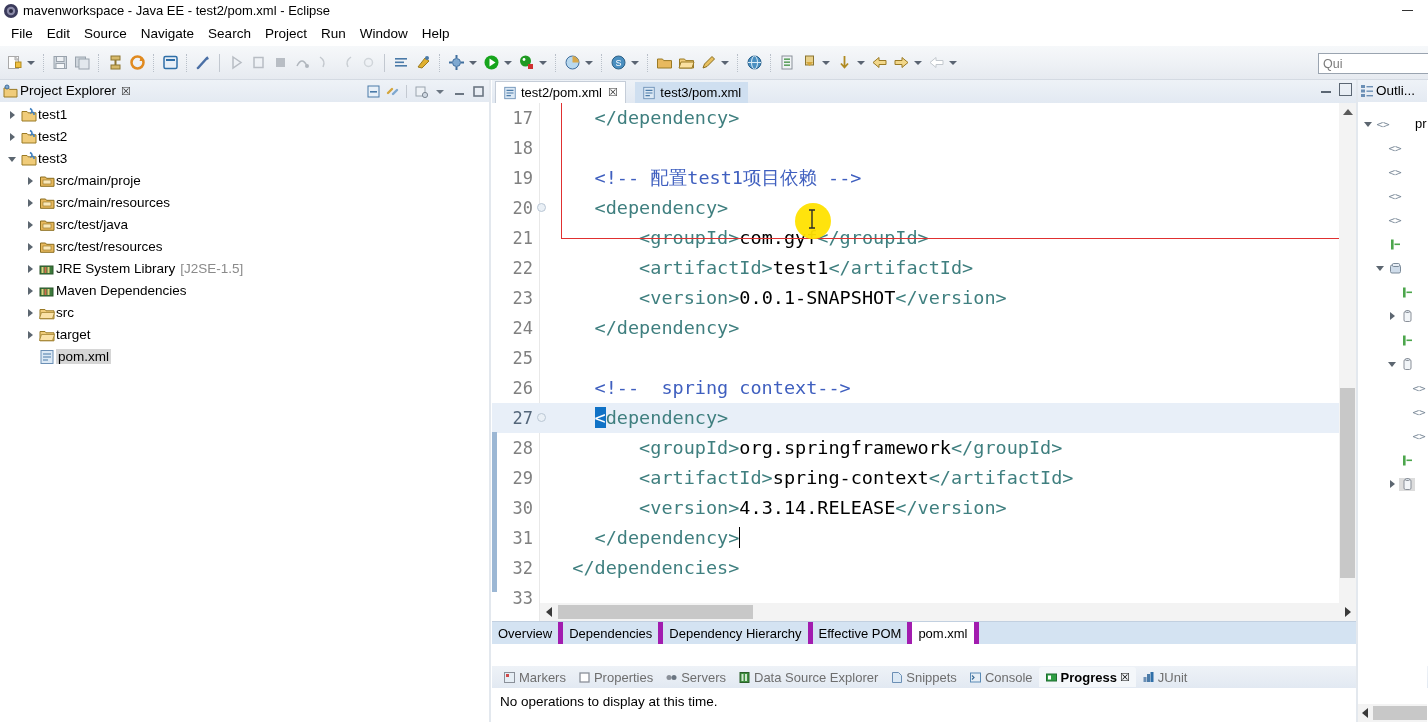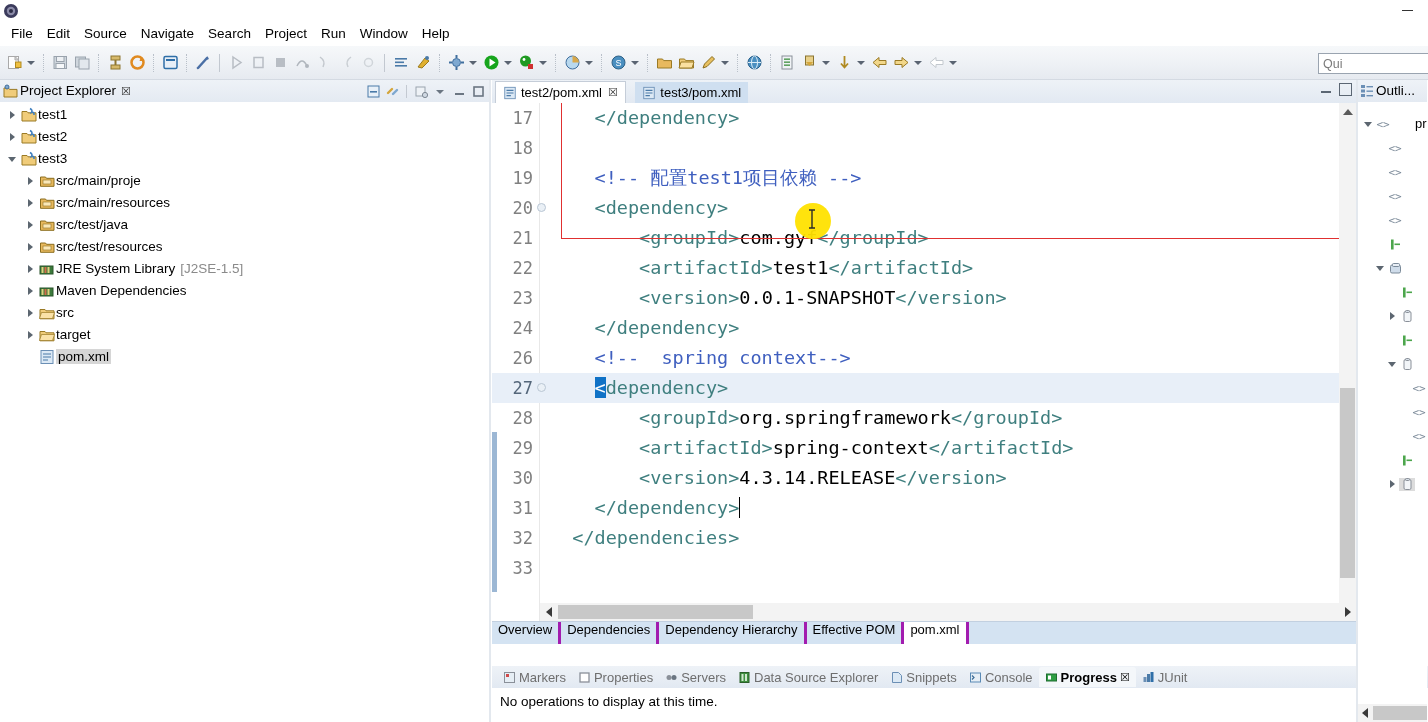--- a/index.html
+++ b/index.html
@@ -222,23 +222,23 @@
   .hscroll .harw .rt { width:0;height:0;border-top:5px solid transparent;border-bottom:5px solid transparent;border-left:6px solid #3a3a3a; }
   .hscroll .hthumb { position:absolute; top:2px; height: 14px; background: #c8c8c8; }
 
   
   .pomtabs {
     position: absolute; left: 0; bottom: 78px; width: 864px; height: 23px;
     background: #d4e3f2; display: flex; align-items: stretch;
     border-top: 1px solid #c2d0e0;
   }
   .pomtab {
-    display: flex; padding: 0 6px;
+    display: flex; align-items: center; padding: 0 6px;
     font-size: 13px; color: #000; white-space: nowrap;
-    border-right: 3px solid #a21caf;
+    border-right: 5px solid #a21caf;
   }
   .pomtab.active { background: #ffffff; }
 
   
   .bottomview {
     position: absolute; left: 492px; bottom: 0; width: 936px; height: 56px;
     background: #ffffff;
   }
   .bv-tabbar {
     position: absolute; top: 0; left: 0; width: 936px; height: 22px;
@@ -295,20 +295,21 @@
 <div id="app">
 
   <div class="titlebar">
     <span class="tb-icon">
       <svg width="16" height="16" viewBox="0 0 16 16">
         <circle cx="8" cy="8" r="7" fill="#3b3b5c"></circle>
         <circle cx="8" cy="8" r="4.2" fill="#8b8ba8"></circle>
         <circle cx="8" cy="8" r="2" fill="#2b2b44"></circle>
       </svg>
     </span>
+    <span class="tb-text">mavenworkspace - Java EE - test2/pom.xml - Eclipse</span>
     <div class="win-min">
         <i></i>
       </div>
   </div>
 
   <div class="menubar">
     <div class="mi">File</div>
     <div class="mi">Edit</div>
     <div class="mi">Source</div>
     <div class="mi">Navigate</div>
@@ -756,20 +757,21 @@
         <div class="gutter"></div>
         <div class="code-lines" id="code-lines">
             <div class="cline"><span class="lnum">17</span><span class="ctext"><span class="tag">    &lt;/dependency&gt;</span></span></div>
             <div class="cline"><span class="lnum">18</span><span class="ctext"></span></div>
             <div class="cline"><span class="lnum">19</span><span class="ctext"><span class="cmt">    &lt;!-- 配置test1项目依赖 --&gt;</span></span></div>
             <div class="cline"><span class="lnum">20</span><span class="fold"><i></i></span><span class="ctext"><span class="tag">    &lt;dependency&gt;</span></span></div>
             <div class="cline"><span class="lnum">21</span><span class="ctext"><span class="tag">        &lt;groupId&gt;</span><span class="txt">com.gyf</span><span class="tag">&lt;/groupId&gt;</span></span></div>
             <div class="cline"><span class="lnum">22</span><span class="ctext"><span class="tag">        &lt;artifactId&gt;</span><span class="txt">test1</span><span class="tag">&lt;/artifactId&gt;</span></span></div>
             <div class="cline"><span class="lnum">23</span><span class="ctext"><span class="tag">        &lt;version&gt;</span><span class="txt">0.0.1-SNAPSHOT</span><span class="tag">&lt;/version&gt;</span></span></div>
             <div class="cline"><span class="lnum">24</span><span class="ctext"><span class="tag">    &lt;/dependency&gt;</span></span></div>
+            <div class="cline"><span class="lnum">25</span><span class="ctext"></span></div>
             <div class="cline"><span class="lnum">26</span><span class="ctext"><span class="cmt">    &lt;!--  spring context--&gt;</span></span></div>
             <div class="cline current"><span class="lnum">27</span><span class="fold"><i></i></span><span class="ctext"><span class="tag">    </span><span class="selchar">&lt;</span><span class="tag">dependency&gt;</span></span></div>
             <div class="cline"><span class="lnum">28</span><span class="ctext"><span class="tag">        &lt;groupId&gt;</span><span class="txt">org.springframework</span><span class="tag">&lt;/groupId&gt;</span></span></div>
             <div class="cline"><span class="lnum">29</span><span class="ctext"><span class="tag">        &lt;artifactId&gt;</span><span class="txt">spring-context</span><span class="tag">&lt;/artifactId&gt;</span></span></div>
             <div class="cline"><span class="lnum">30</span><span class="ctext"><span class="tag">        &lt;version&gt;</span><span class="txt">4.3.14.RELEASE</span><span class="tag">&lt;/version&gt;</span></span></div>
             <div class="cline"><span class="lnum">31</span><span class="ctext"><span class="tag">    &lt;/dependency&gt;</span><span class="caret"></span></span></div>
             <div class="cline"><span class="lnum">32</span><span class="ctext"><span class="tag">  &lt;/dependencies&gt;</span></span></div>
             <div class="cline"><span class="lnum">33</span><span class="ctext"></span></div>
           </div>
 

